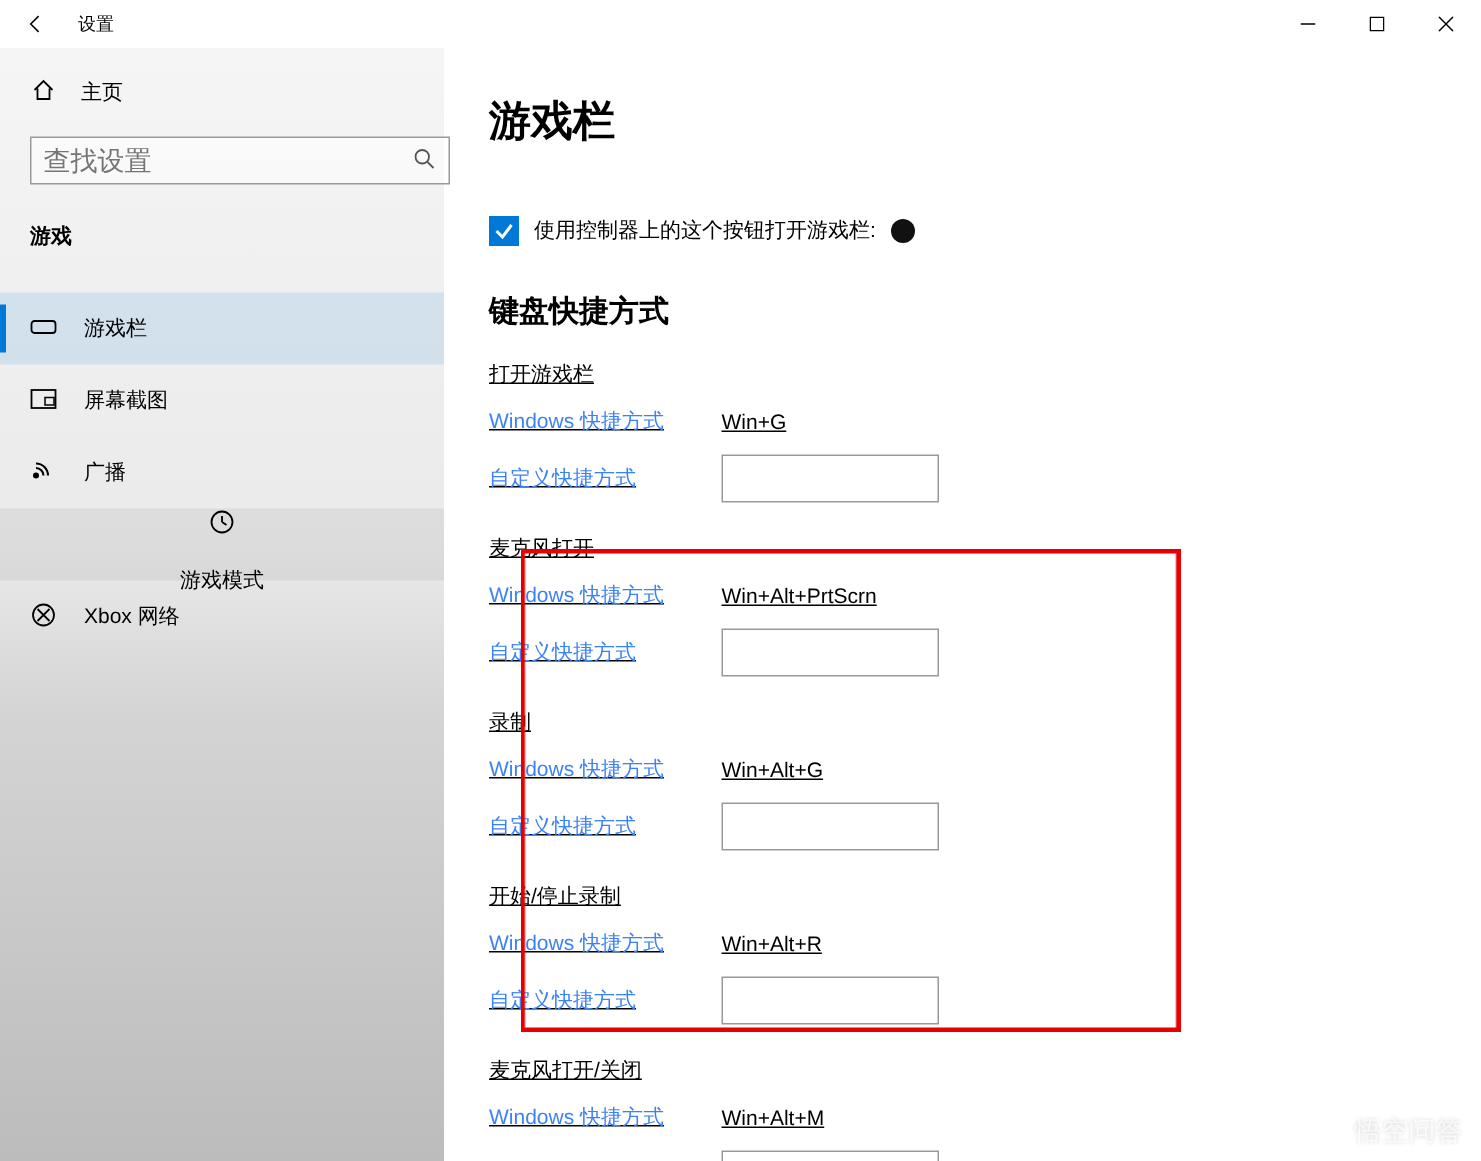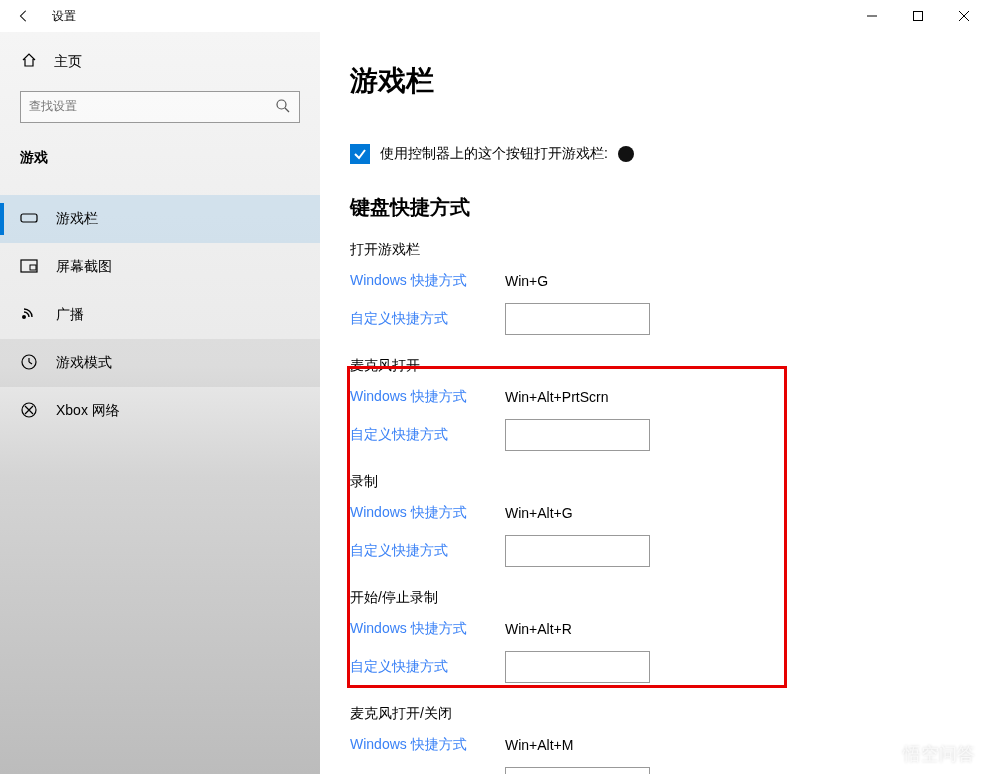--- a/index.html
+++ b/index.html
@@ -38,43 +38,43 @@
       width: 46px; height: 32px;
       display: flex; align-items: center; justify-content: center;
     }
     .win-btn svg { width: 10px; height: 10px; }
     .body {
       flex: 1;
       display: flex;
       overflow: hidden;
     }
     .sidebar {
-      width: 320px;
+      width: 296px;
       background: linear-gradient(180deg, #f5f5f5 0%, #eaeaea 45%, #d4d4d4 60%, #bcbcbc 100%);
       display: flex;
       flex-direction: column;
       padding-top: 10px;
     }
     .home-row {
       display: flex; align-items: center; gap: 16px;
       padding: 10px 20px;
       font-size: 14px;
     }
     .search-wrap { padding: 10px 20px 18px; }
     .search {
       width: 280px; height: 32px;
       border: 1px solid #999;
       background: rgba(255,255,255,0.55);
       display: flex; align-items: center;
       padding: 0 8px;
     }
     .search input {
       flex: 1; border: none; background: transparent; outline: none;
-      font-size: 12px; color: #666;
-      font-family: Liberation Mono, monospace;
+      font-size: 18px; color: #666;
+      font-family: Liberation Sans, sans-serif;
     }
     .search-icon { color: #555; }
     .category-label {
       font-weight: 600; padding: 8px 20px 28px;
       font-size: 14px;
     }
     .nav-list { list-style: none; }
     .nav-item {
       display: flex; align-items: center; gap: 18px;
       padding: 0 20px;
@@ -85,20 +85,21 @@
     .nav-item.active {
       background: rgba(0,120,215,0.12);
     }
     .nav-item.active::before {
       content: '';
       position: absolute; left: 0; top: 8px; bottom: 8px; width: 4px;
       background: #0078d7;
     }
     .nav-item.hovered {
       background: rgba(0,0,0,0.06);
+      flex-direction: column;
     }
     .nav-icon { width: 18px; text-align: center; }
 
     .content {
       flex: 1;
       padding: 30px 0 0 30px;
       overflow-y: auto;
       position: relative;
     }
     .page-title { font-size: 28px; font-weight: 600; margin-bottom: 24px; }
@@ -109,21 +110,21 @@
       display: flex; align-items: center; justify-content: center;
       color: #fff;
     }
     .xbox-icon-small {
       width: 16px; height: 16px;
       border-radius: 50%;
       background: #111;
       display: inline-block;
     }
     .section-title { font-size: 20px; font-weight: 600; margin-bottom: 20px; }
-    .shortcut-group { margin-bottom: 22px; }
+    .shortcut-group { margin-bottom: 22px; text-decoration: underline; }
     .shortcut-name { font-size: 14px; margin-bottom: 10px; }
     .shortcut-row {
       display: flex; align-items: center;
       margin-bottom: 10px;
       height: 24px;
     }
     .shortcut-label { width: 155px; color: #3b82f6; font-size: 14px; }
     .shortcut-value { font-size: 14px; }
     .shortcut-input {
       width: 145px; height: 32px;

